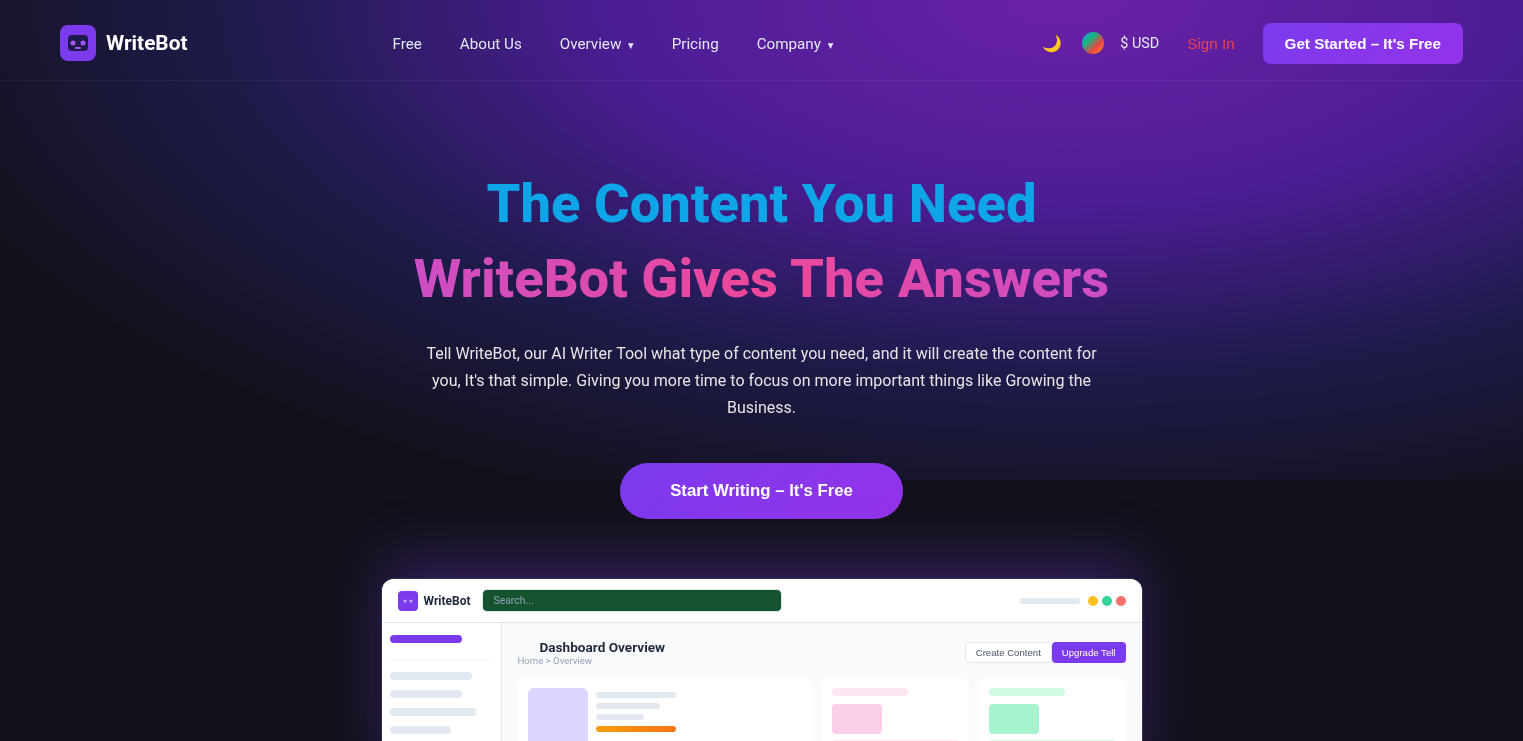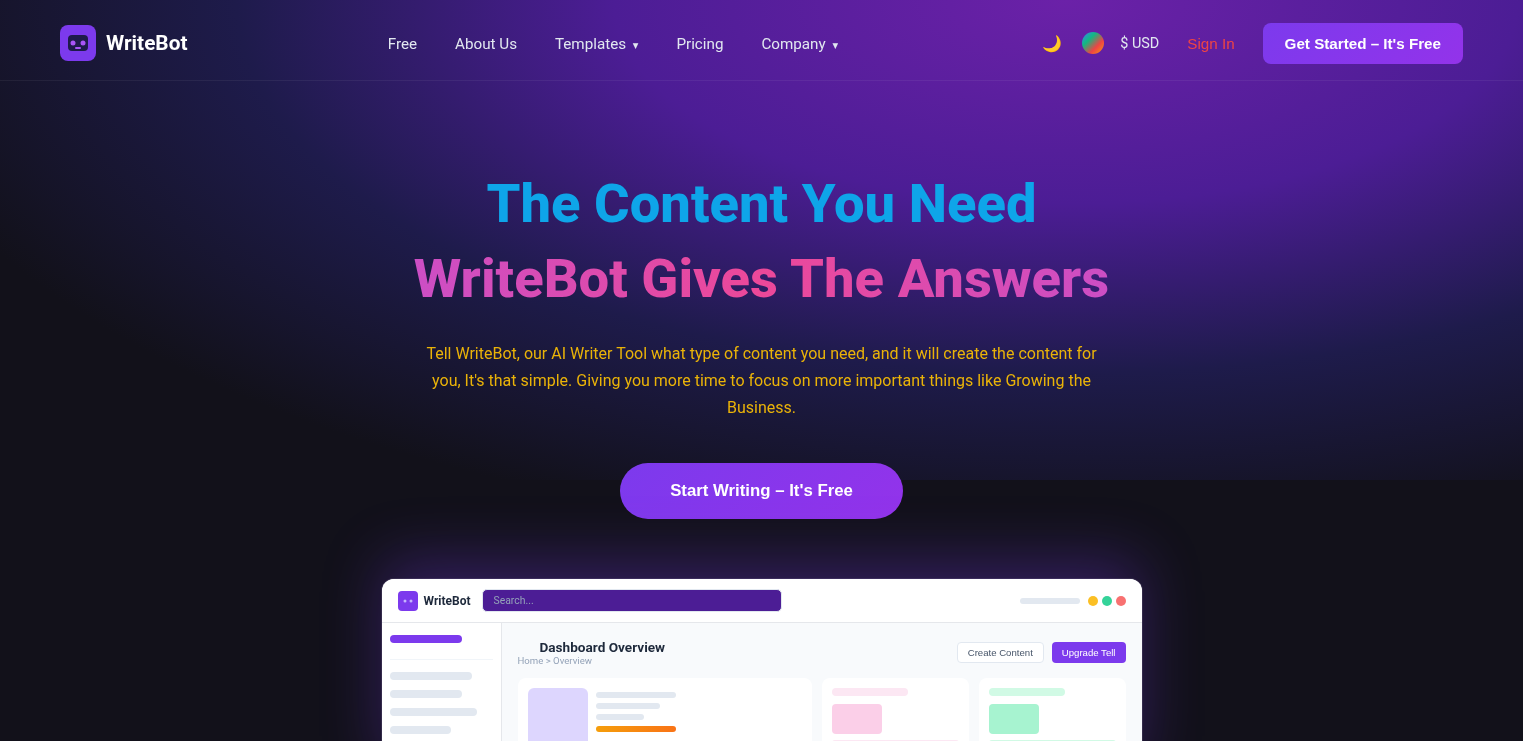--- a/index.html
+++ b/index.html
@@ -142,21 +142,21 @@
       background: linear-gradient(90deg, #a855f7, #ec4899, #a855f7);
       -webkit-background-clip: text;
       -webkit-text-fill-color: transparent;
       background-clip: text;
       line-height: 1.2;
       margin-bottom: 28px;
     }
 
     .hero-description {
       font-size: 1rem;
-      color: #eab308;
+      color: #e5e5e5;
       max-width: 680px;
       margin: 16px auto 42px;
       line-height: 1.7;
     }
 
     .start-writing-btn {
       background: linear-gradient(135deg, #7c3aed, #9333ea);
       border: none;
       color: #ffffff;
       font-size: 1.05rem;
@@ -275,21 +275,20 @@
       padding-left: 22px;
     }
 
     .dash-breadcrumb {
       font-size: 0.6rem;
       color: #94a3b8;
     }
 
     .dash-actions-row {
       display: flex;
-      gap: 8px;
     }
 
     .dash-btn-outline {
       font-size: 0.6rem;
       padding: 4px 10px;
       border: 1px solid #e2e8f0;
       border-radius: 4px;
       background: white;
       color: #475569;
     }
@@ -397,21 +396,21 @@
 
   <ul class="nav-links">
     <li>
       <a href="#">Free</a>
     </li>
     <li>
       <a href="#">About Us</a>
     </li>
     <li>
       <a href="#">
-        <span>Templates</span>
+        <span>Overview</span>
         <span class="dropdown-arrow">▾</span>
       </a>
     </li>
     <li>
       <a href="#">Pricing</a>
     </li>
     <li>
       <a href="#">
         <span>Company</span>
         <span class="dropdown-arrow">▾</span>
@@ -445,21 +444,21 @@
     <div class="dash-topbar">
       <div class="dash-logo-area">
         <svg class="dash-logo-icon" viewBox="0 0 20 20" fill="none">
           <rect width="20" height="20" rx="4" fill="#7c3aed"></rect>
           <circle cx="7" cy="10" r="1.5" fill="#c4b5fd"></circle>
           <circle cx="13" cy="10" r="1.5" fill="#c4b5fd"></circle>
         </svg>
         <span class="dash-logo-text">WriteBot</span>
       </div>
 
-      <div style="flex:1; background:#4c1d95; border:1px solid #e2e8f0; border-radius:5px; padding:4px 10px; font-size:0.65rem; color:#94a3b8; max-width:300px;">
+      <div style="flex:1; background:#14532d; border:1px solid #e2e8f0; border-radius:5px; padding:4px 10px; font-size:0.65rem; color:#94a3b8; max-width:300px;">
         <span>Search...</span>
       </div>
 
       <div class="dash-topbar-actions">
         <div style="width:60px; height:6px; background:#e2e8f0; border-radius:3px;"></div>
         <div style="display:flex; gap:4px;">
           <div class="dash-dot" style="background:#fbbf24;"></div>
           <div class="dash-dot" style="background:#34d399;"></div>
           <div class="dash-dot" style="background:#f87171;"></div>
         </div>

